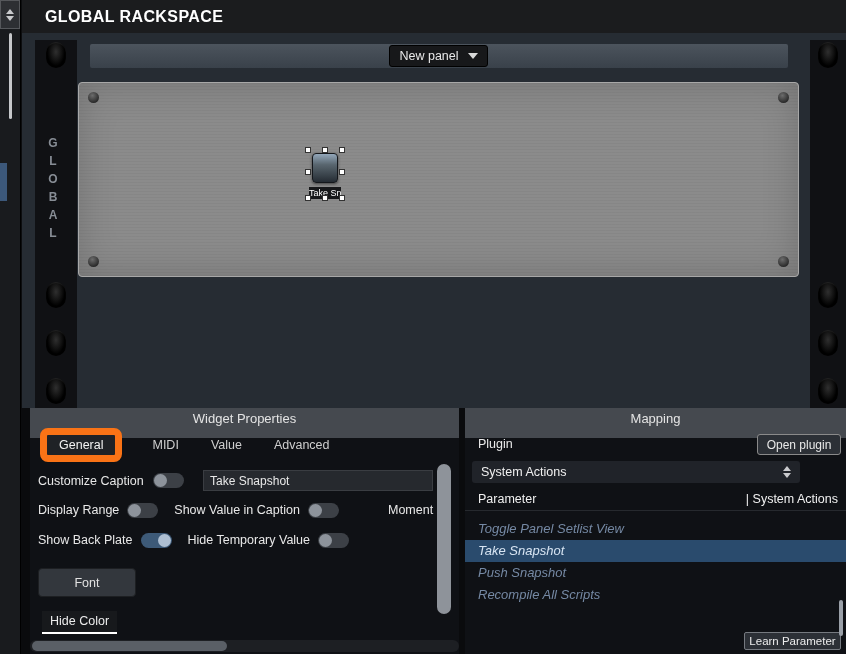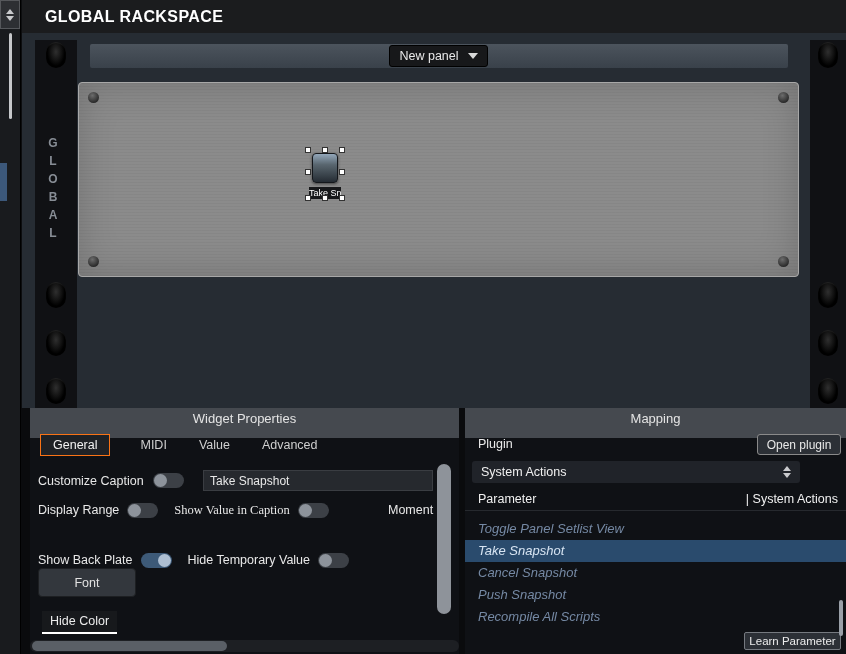--- a/index.html
+++ b/index.html
@@ -39,21 +39,21 @@
   .widget-cap { position:absolute; left:2px; top:38px; width:32px; height:12px; background:#17181a; color:#fff; font-size:9px; line-height:12px; text-align:center; overflow:hidden; white-space:nowrap; }
   .hnd { position:absolute; width:6px; height:6px; background:#fff; border:1px solid #333; }
 
   
   .bottom-bg { position:absolute; left:21px; top:408px; width:825px; height:246px; background:#0a0b0d; }
   .panel-hdr { position:absolute; left:0; top:0; width:100%; height:30px; background:#45494f; color:#e4e4e4; font-size:13px; line-height:22px; text-align:center; }
 
   .wp { position:absolute; left:30px; top:408px; width:429px; height:246px; background:#0f1115; }
   .wp-tabs { position:absolute; left:0; top:22px; width:429px; height:30px; display:flex; align-items:center; padding-left:10px; gap:28px; }
   .tab { color:#cfcfcf; font-size:12.5px; cursor:pointer; padding:4px 2px; }
-  .tab.active { border:1px solid #f97316; background:#1f2226; border-radius:0; padding:3px 12px; color:#f2f2f2; }
+  .tab.active { border:7px solid #f97316; background:#1f2226; border-radius:8px; padding:3px 12px; color:#f2f2f2; }
   .wp-row { position:absolute; display:flex; align-items:center; color:#e8e8e8; font-size:12.5px; }
   .toggle { position:relative; width:31px; height:15px; border-radius:8px; background:#3c4046; display:inline-block; flex:none; cursor:pointer; }
   .toggle .knob { position:absolute; top:1px; left:1px; width:13px; height:13px; border-radius:50%; background:#8d939b; }
   .toggle.on { background:#3d5a78; }
   .toggle.on .knob { left:auto; right:1px; background:#aebfd2; }
   .caption-field { position:absolute; left:173px; top:62px; width:230px; height:21px; background:#26292e; border:1px solid #3a3d42; color:#e8e8e8; font-size:12px; padding:0 6px; font-family:"Liberation Sans",sans-serif; }
   .moment-label { position:absolute; left:358px; top:92px; width:48px; color:#e8e8e8; font-size:12.5px; line-height:20px; overflow:hidden; white-space:nowrap; }
   .font-btn { position:absolute; left:8px; top:160px; width:98px; height:29px; background:#33373d; border:1px solid #1d1f22; border-radius:4px; color:#e2e2e2; font-size:12.5px; cursor:pointer; }
   .textcolor-btn { position:absolute; left:12px; top:203px; padding:3px 8px 4px; background:#17191c; color:#ececec; font-size:12.5px; border:none; border-bottom:2px solid #fff; cursor:pointer; }
   .wp-vscroll { position:absolute; left:407px; top:56px; width:14px; height:150px; background:#8e939a; border-radius:7px; }
@@ -153,28 +153,28 @@
           <span class="knob"></span>
         </span>
     </div>
     <input class="caption-field" value="Take Snapshot" style="">
 
     <div class="wp-row" style="left:8px; top:92px; height:20px; gap:8px;">
       <span>Display Range</span>
       <span class="toggle">
           <span class="knob"></span>
         </span>
-      <span style="margin-left:8px;font-family:Liberation Serif, serif;">Show Value in Caption</span>
+      <span style="margin-left:8px;">Show Value in Caption</span>
       <span class="toggle">
           <span class="knob"></span>
         </span>
     </div>
     <div class="moment-label">Moment</div>
 
-    <div class="wp-row" style="left:8px; top:122px; height:20px; gap:8px;margin-top:20px;">
+    <div class="wp-row" style="left:8px; top:122px; height:20px; gap:8px;">
       <span>Show Back Plate</span>
       <span class="toggle on">
           <span class="knob"></span>
         </span>
       <span style="margin-left:8px;">Hide Temporary Value</span>
       <span class="toggle">
           <span class="knob"></span>
         </span>
     </div>
 
@@ -202,21 +202,20 @@
     </div>
 
     <div class="param-row">
       <span class="param-label">Parameter</span>
       <span class="param-source">| System Actions</span>
     </div>
 
     <div class="plist">
       <div class="prow">Toggle Panel Setlist View</div>
       <div class="prow selected">Take Snapshot</div>
-      <div class="prow">Cancel Snapshot</div>
       <div class="prow">Push Snapshot</div>
       <div class="prow">Recompile All Scripts</div>
     </div>
 
     <button class="learn-btn">Learn Parameter</button>
     <div class="map-vscroll"></div>
   </div>
 
 </div>
 

